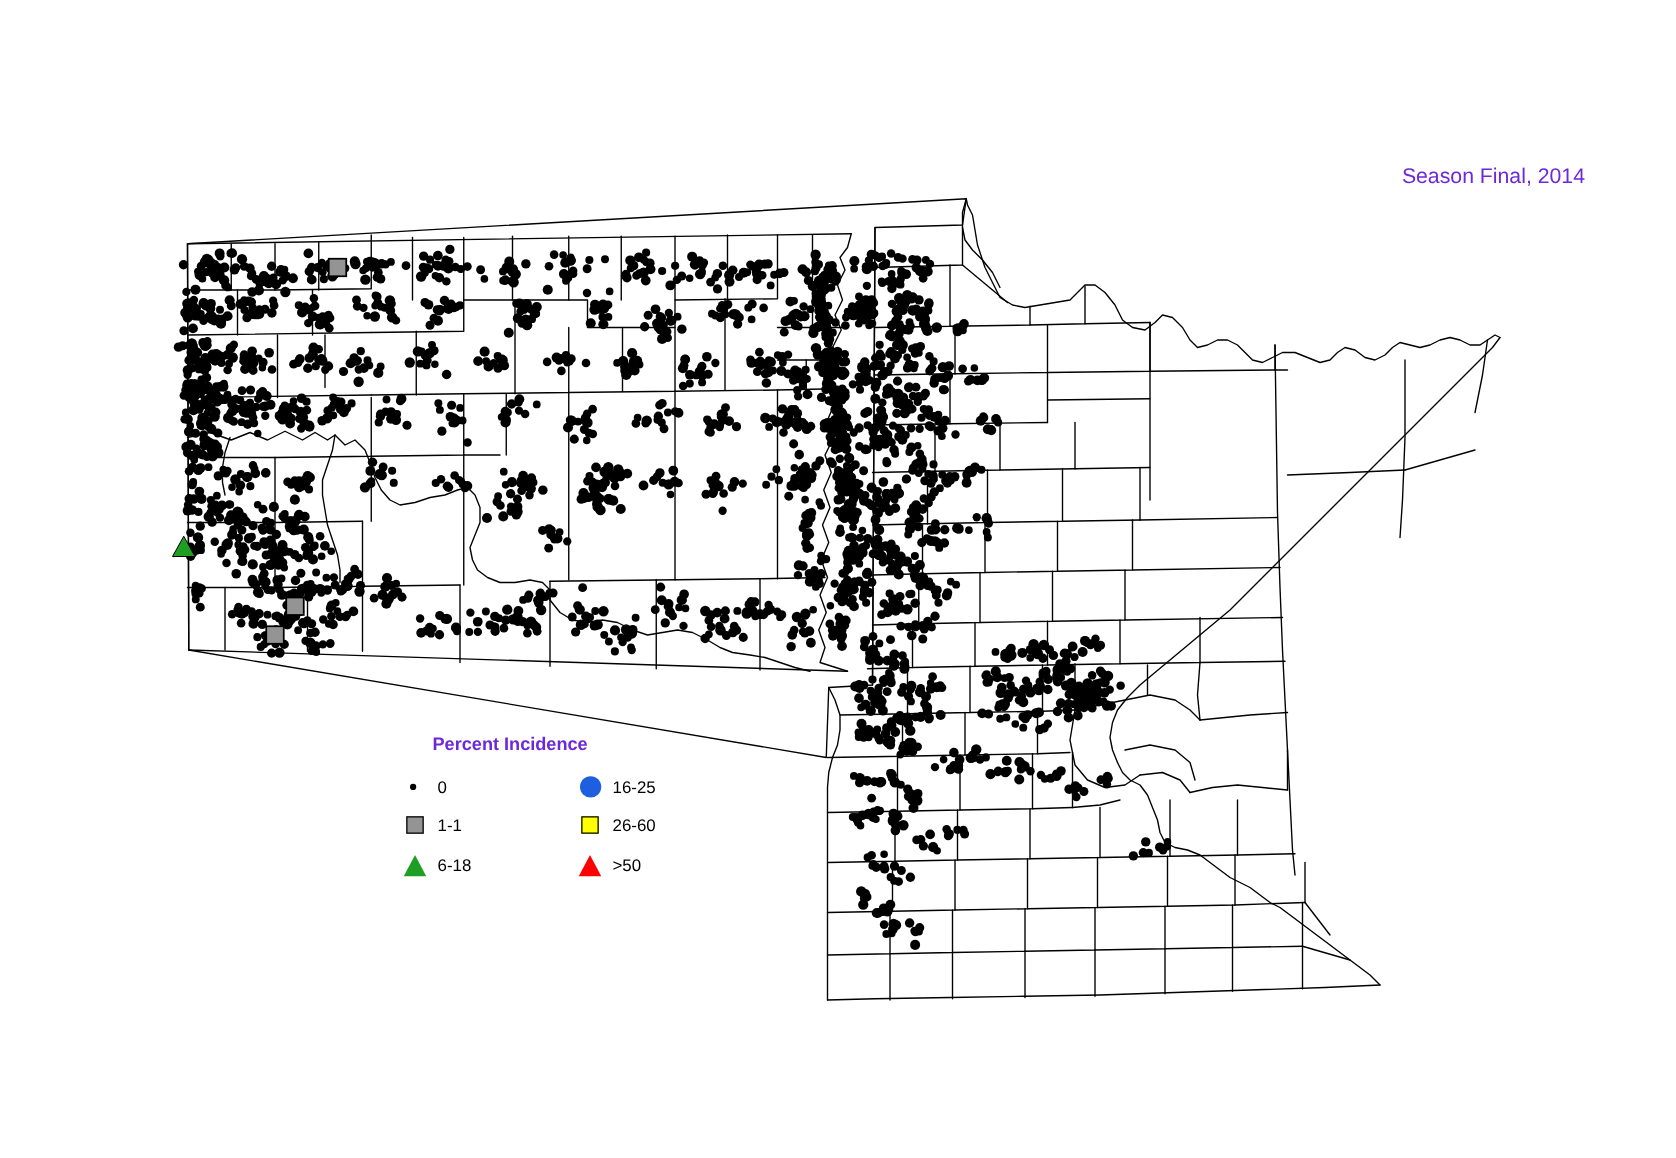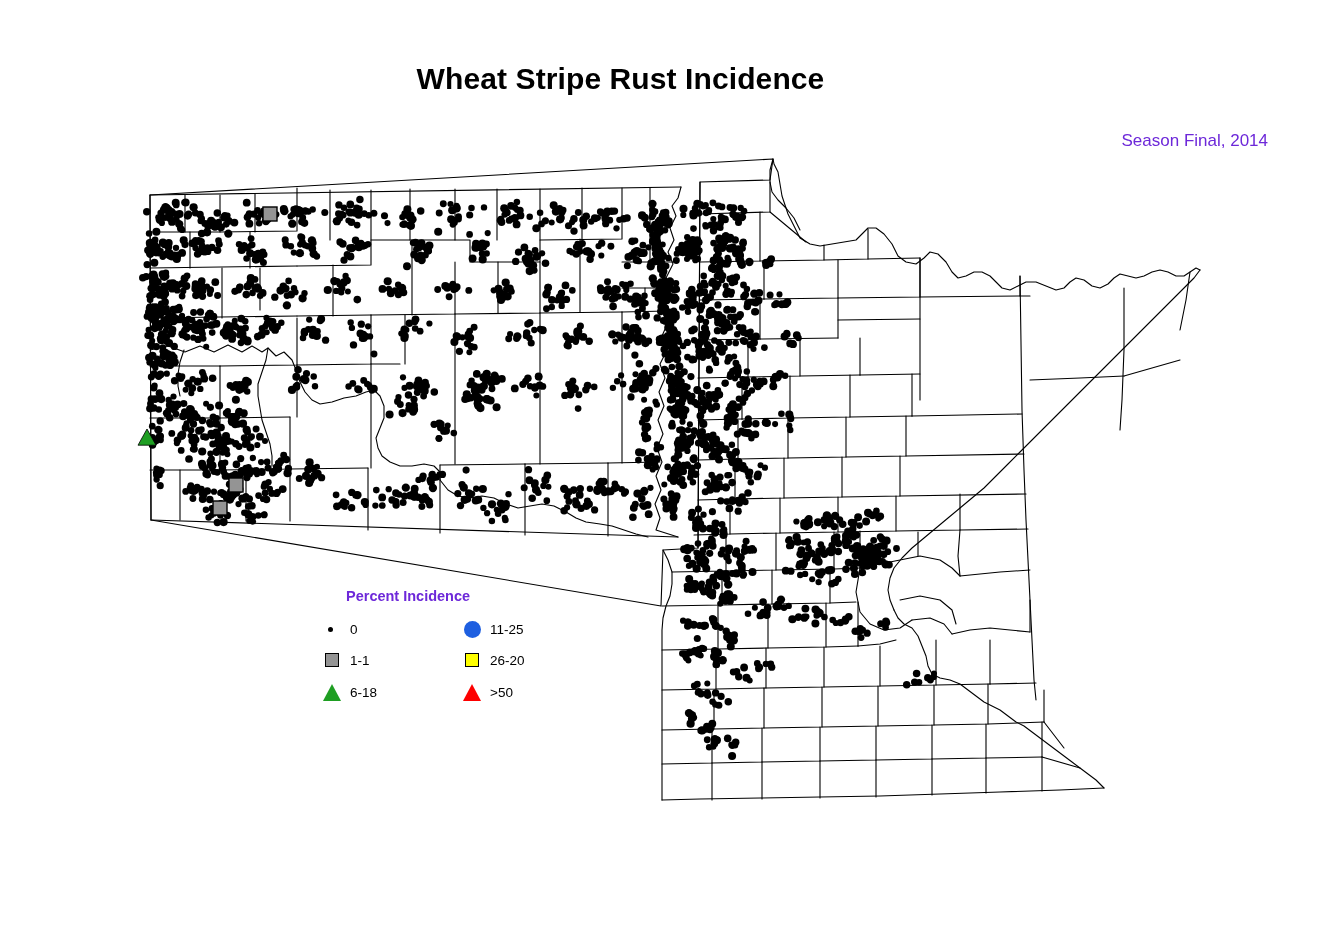--- a/index.html
+++ b/index.html
@@ -119,21 +119,20 @@
     border-right: 9px solid transparent;
     border-bottom: 17px solid #1e9e22;
   }
   .sym .tri.red { border-bottom-color: #fd0000; }
 </style>
 </head>
 <body>
 
 <div id="page">
 
-  <div class="title-main"><span>Wheat Stripe Rust Incidence</span></div>
   <div class="title-sub"><span>Season Final, 2014</span></div>
 
   <div id="mapwrap">
     <svg id="map" width="1341" height="926" viewBox="0 0 1341 926">
       <g fill="none" stroke="#000000" stroke-width="1.1" stroke-linejoin="round" stroke-linecap="round">
 
         <path d="M150,195 L773,159 L773,159 L770,180 L700,182 L698,548 L663,550 L661,606 L151,520 Z"></path>
 
         <path d="M150,195 L681,187"></path>
         <path d="M150,195 L151,520"></path>
@@ -3198,28 +3197,28 @@
       <span class="sym">
           <span class="tri"></span>
         </span>
       <span class="legend-label">6-18</span>
     </div>
 
     <div class="legend-row" style="left:140px; top:40px; width:130px;">
       <span class="sym">
           <span class="circ"></span>
         </span>
-      <span class="legend-label">11-25</span>
+      <span class="legend-label">16-25</span>
     </div>
 
     <div class="legend-row" style="left:140px; top:71px; width:130px;">
       <span class="sym">
           <span class="sq yellow"></span>
         </span>
-      <span class="legend-label">26-20</span>
+      <span class="legend-label">26-60</span>
     </div>
 
     <div class="legend-row" style="left:140px; top:103px; width:130px;">
       <span class="sym">
           <span class="tri red"></span>
         </span>
       <span class="legend-label">&gt;50</span>
     </div>
   </div>
 

